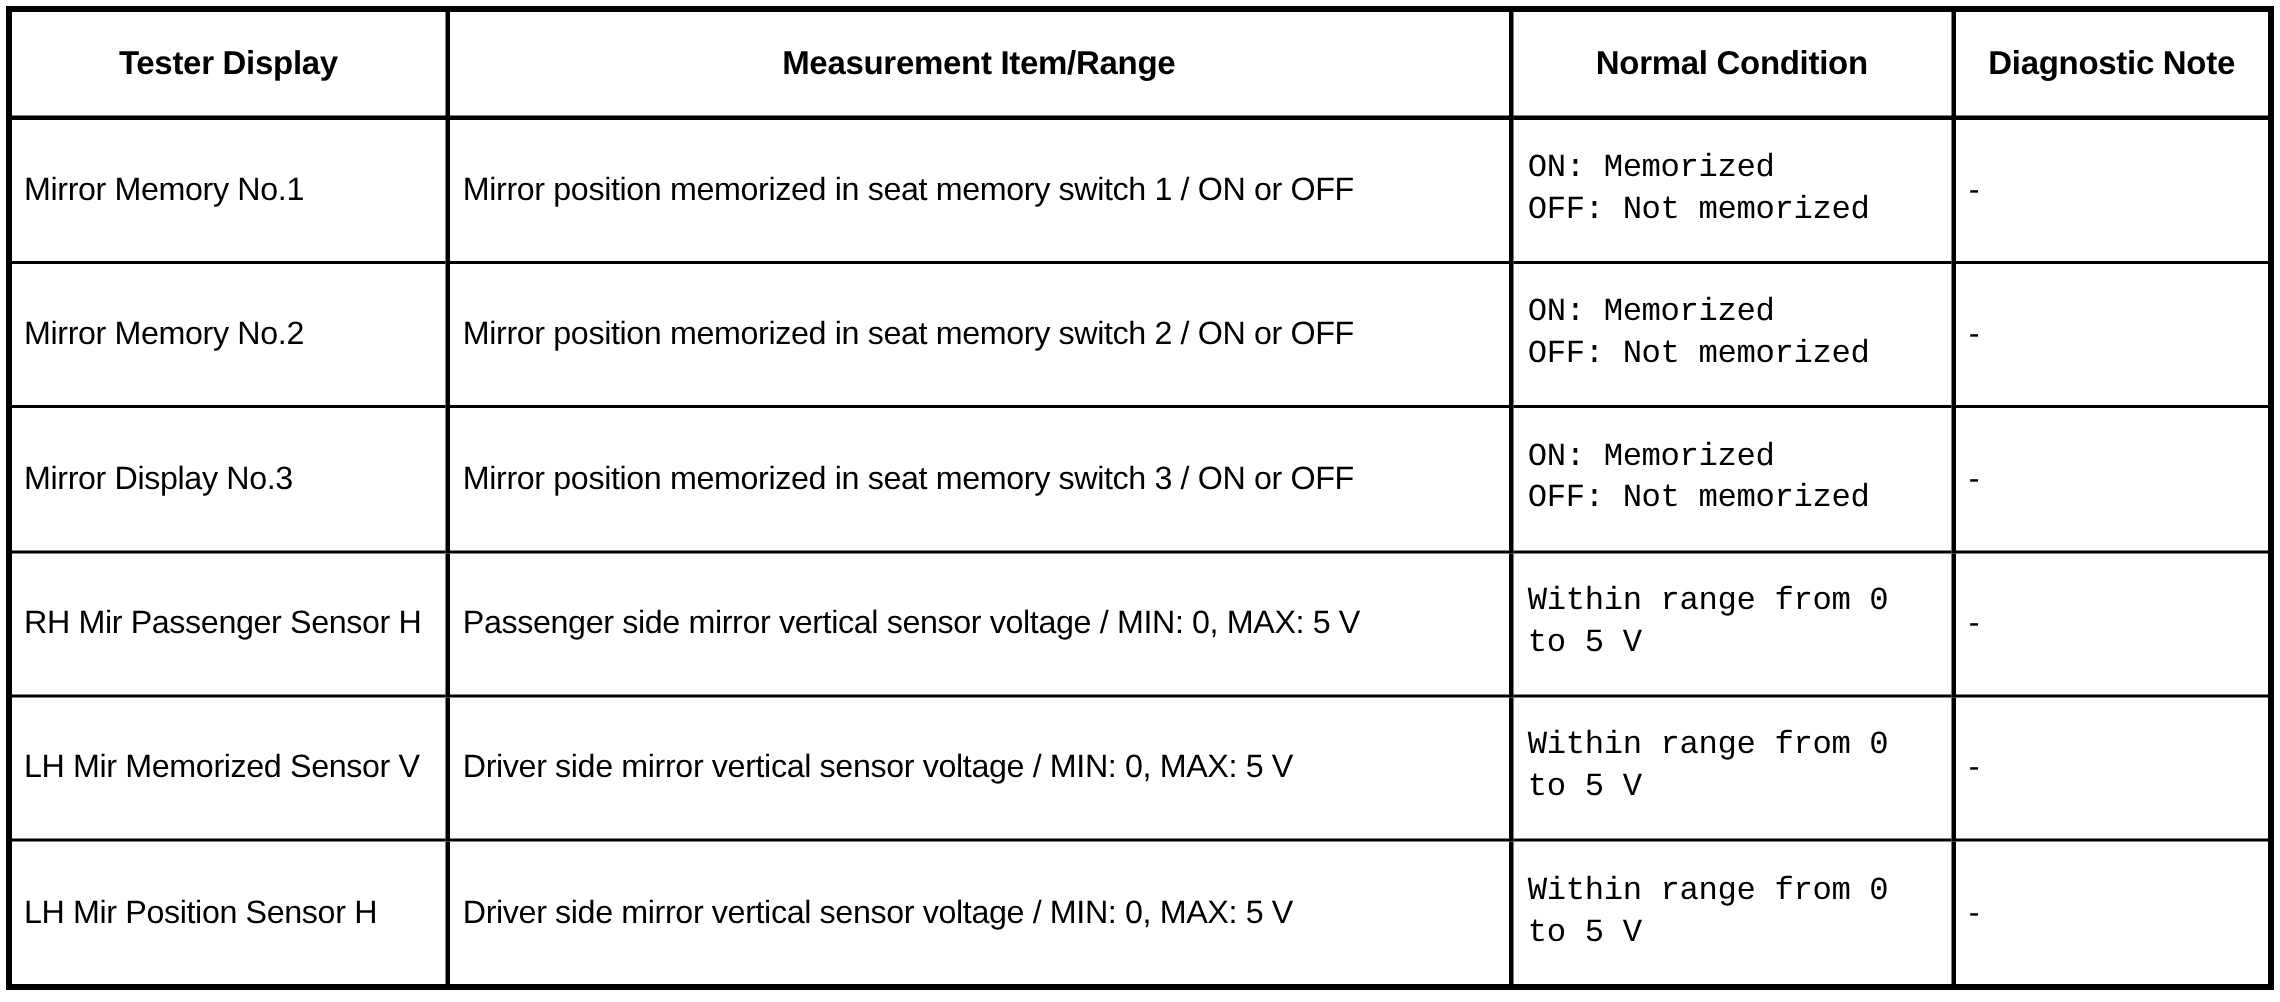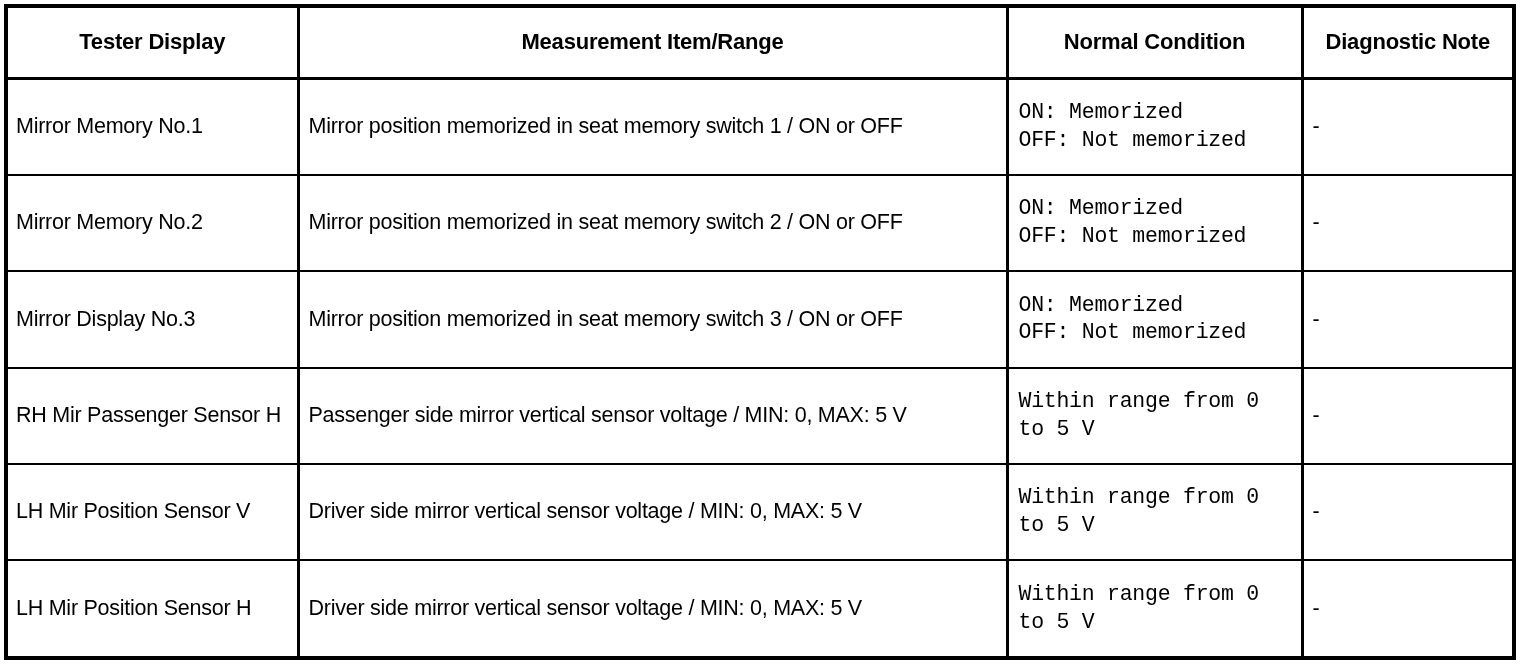--- a/index.html
+++ b/index.html
@@ -145,21 +145,21 @@
         <td class="cell measure">Passenger side mirror vertical sensor voltage / MIN: 0, MAX: 5 V</td>
         <td class="cell normal">
           <span class="stack-line">Within range from 0 to 5 V</span>
         </td>
         <td class="cell note">
           <span class="dash">-</span>
         </td>
       </tr>
 
       <tr class="thin-div">
-        <td class="cell tester">LH Mir Position Sensor V</td>
+        <td class="cell tester">LH Mir Memorized Sensor V</td>
         <td class="cell measure">Driver side mirror vertical sensor voltage / MIN: 0, MAX: 5 V</td>
         <td class="cell normal">
           <span class="stack-line">Within range from 0 to 5 V</span>
         </td>
         <td class="cell note">
           <span class="dash">-</span>
         </td>
       </tr>
 
       <tr>

